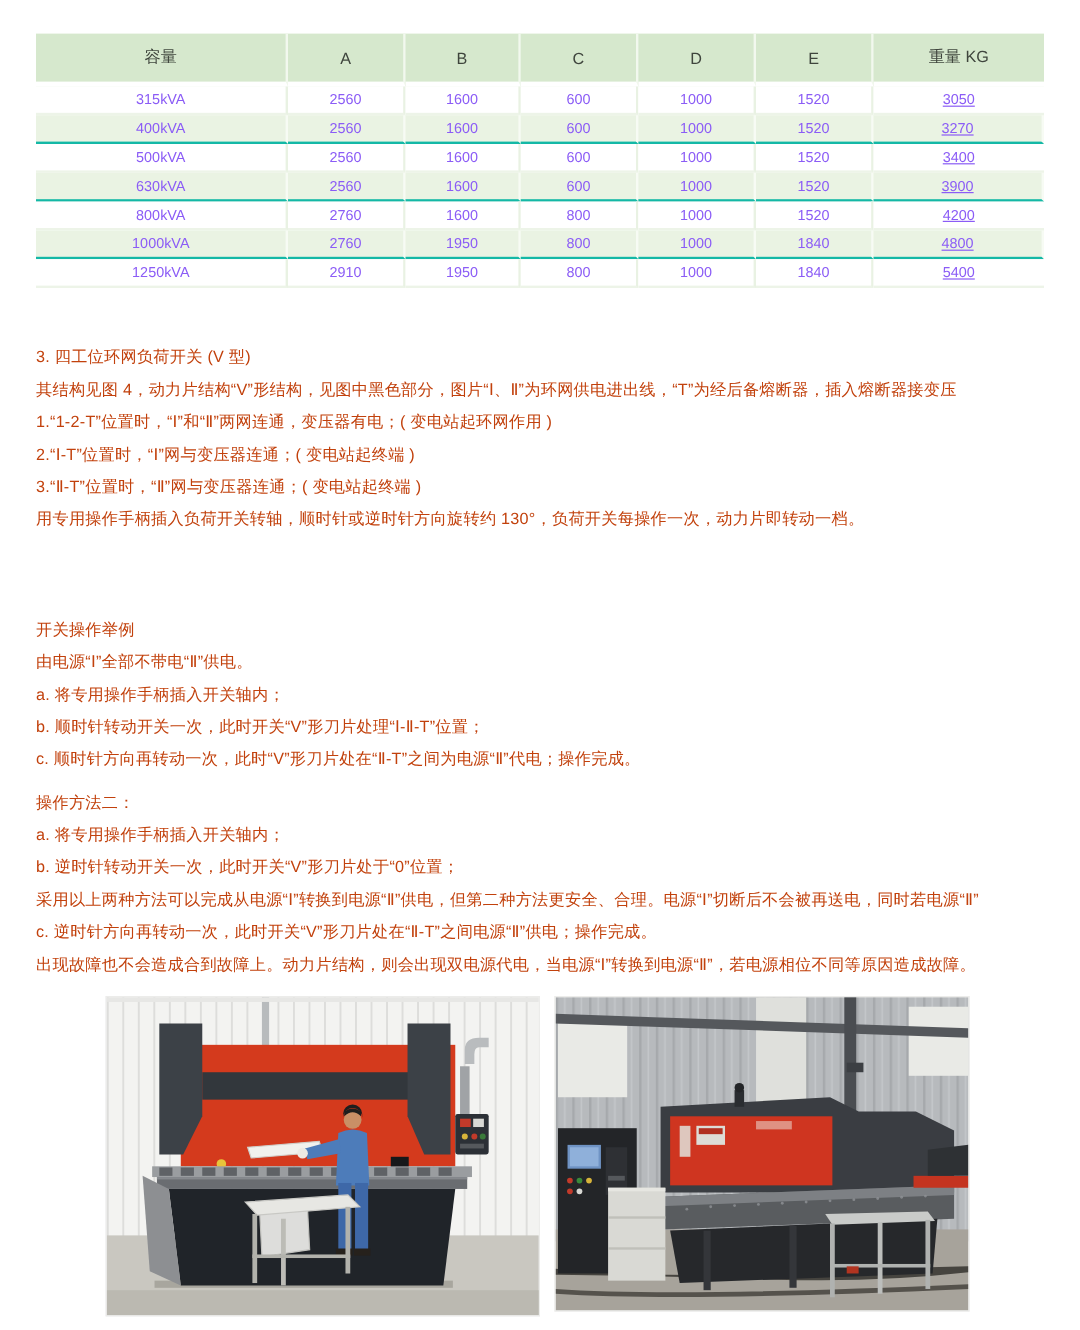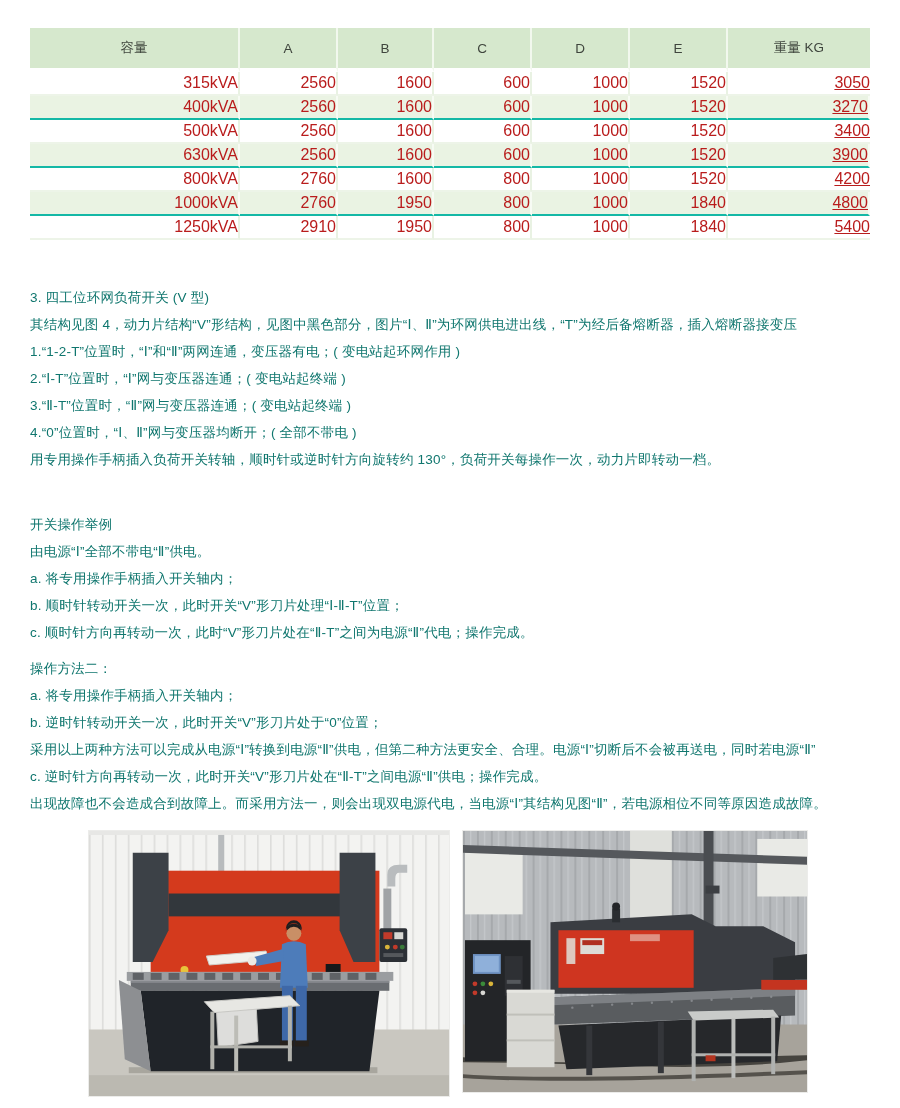--- a/index.html
+++ b/index.html
@@ -21,29 +21,29 @@
   table.spec col.c-d { width: 98px; }
   table.spec col.c-e { width: 98px; }
   table.spec col.c-w { width: 142px; }
   table.spec th {
     background: #d6e8cd; height: 44px; font-weight: normal;
     font-size: 13.5px; color: #3f453d; text-align: center;
     border-right: 2px solid #f2f8ee; border-bottom: 4px solid #ffffff;
   }
   table.spec th:last-child { border-right: none; }
   table.spec td {
-    height: 24px; text-align: right; font-size: 16px; color: #b91c1c;
+    height: 24px; text-align: center; font-size: 12px; color: #8b5cf6;
     border-right: 2px solid #e9f2e3; border-bottom: 2px solid #edf4e8;
     background: #ffffff;
   }
   table.spec td:last-child { border-right: none; text-decoration: underline; }
   table.spec tr.alt td { background: #eaf3e3; border-right: 2px solid #f7fbf4; border-bottom: 2px solid #14b8a6; }
 
   
-  .text-section { position: absolute; left: 30px; width: 850px; color: #0f766e; }
+  .text-section { position: absolute; left: 30px; width: 850px; color: #c2410c; }
   .text-section .line { font-size: 13.5px; line-height: 27px; height: 27px; white-space: nowrap; letter-spacing: 0.2px; }
   #section-1 { top: 284px; }
   #section-2 { top: 511px; }
   #section-3 { top: 655px; }
 
   
   .photo { position: absolute; background: #f0f0ee; border: 1px solid #ececea; }
   #photo-left  { left: 88px;  top: 830px; width: 362px; height: 267px; }
   #photo-right { left: 462px; top: 830px; width: 346px; height: 263px; }
   .photo svg { display: block; width: 100%; height: 100%; }
@@ -142,39 +142,38 @@
       </tbody>
     </table>
   </div>
 
   <div class="text-section" id="section-1">
     <div class="line">3. 四工位环网负荷开关 (V 型)</div>
     <div class="line">其结构见图 4，动力片结构“V”形结构，见图中黑色部分，图片“Ⅰ、Ⅱ”为环网供电进出线，“T”为经后备熔断器，插入熔断器接变压</div>
     <div class="line">1.“1-2-T”位置时，“Ⅰ”和“Ⅱ”两网连通，变压器有电；( 变电站起环网作用 )</div>
     <div class="line">2.“Ⅰ-T”位置时，“Ⅰ”网与变压器连通；( 变电站起终端 )</div>
     <div class="line">3.“Ⅱ-T”位置时，“Ⅱ”网与变压器连通；( 变电站起终端 )</div>
-    <div class="line">4.“0”位置时，“Ⅰ、Ⅱ”网与变压器均断开；( 全部不带电 )</div>
     <div class="line">用专用操作手柄插入负荷开关转轴，顺时针或逆时针方向旋转约 130°，负荷开关每操作一次，动力片即转动一档。</div>
   </div>
 
   <div class="text-section" id="section-2">
     <div class="line">开关操作举例</div>
     <div class="line">由电源“Ⅰ”全部不带电“Ⅱ”供电。</div>
     <div class="line">a. 将专用操作手柄插入开关轴内；</div>
     <div class="line">b. 顺时针转动开关一次，此时开关“V”形刀片处理“Ⅰ-Ⅱ-T”位置；</div>
     <div class="line">c. 顺时针方向再转动一次，此时“V”形刀片处在“Ⅱ-T”之间为电源“Ⅱ”代电；操作完成。</div>
   </div>
 
   <div class="text-section" id="section-3">
     <div class="line">操作方法二：</div>
     <div class="line">a. 将专用操作手柄插入开关轴内；</div>
     <div class="line">b. 逆时针转动开关一次，此时开关“V”形刀片处于“0”位置；</div>
     <div class="line">采用以上两种方法可以完成从电源“Ⅰ”转换到电源“Ⅱ”供电，但第二种方法更安全、合理。电源“Ⅰ”切断后不会被再送电，同时若电源“Ⅱ”</div>
     <div class="line">c. 逆时针方向再转动一次，此时开关“V”形刀片处在“Ⅱ-T”之间电源“Ⅱ”供电；操作完成。</div>
-    <div class="line">出现故障也不会造成合到故障上。而采用方法一，则会出现双电源代电，当电源“Ⅰ”其结构见图“Ⅱ”，若电源相位不同等原因造成故障。</div>
+    <div class="line">出现故障也不会造成合到故障上。动力片结构，则会出现双电源代电，当电源“Ⅰ”转换到电源“Ⅱ”，若电源相位不同等原因造成故障。</div>
   </div>
 
   <div class="photo" id="photo-left">
     <svg viewBox="0 0 362 267" preserveAspectRatio="none">
       <defs>
         <pattern id="wallL" width="13" height="10" patternUnits="userSpaceOnUse">
           <rect width="13" height="10" fill="#f3f3f1"></rect>
           <rect width="1.6" height="10" fill="#dddddb"></rect>
         </pattern>
       </defs>

